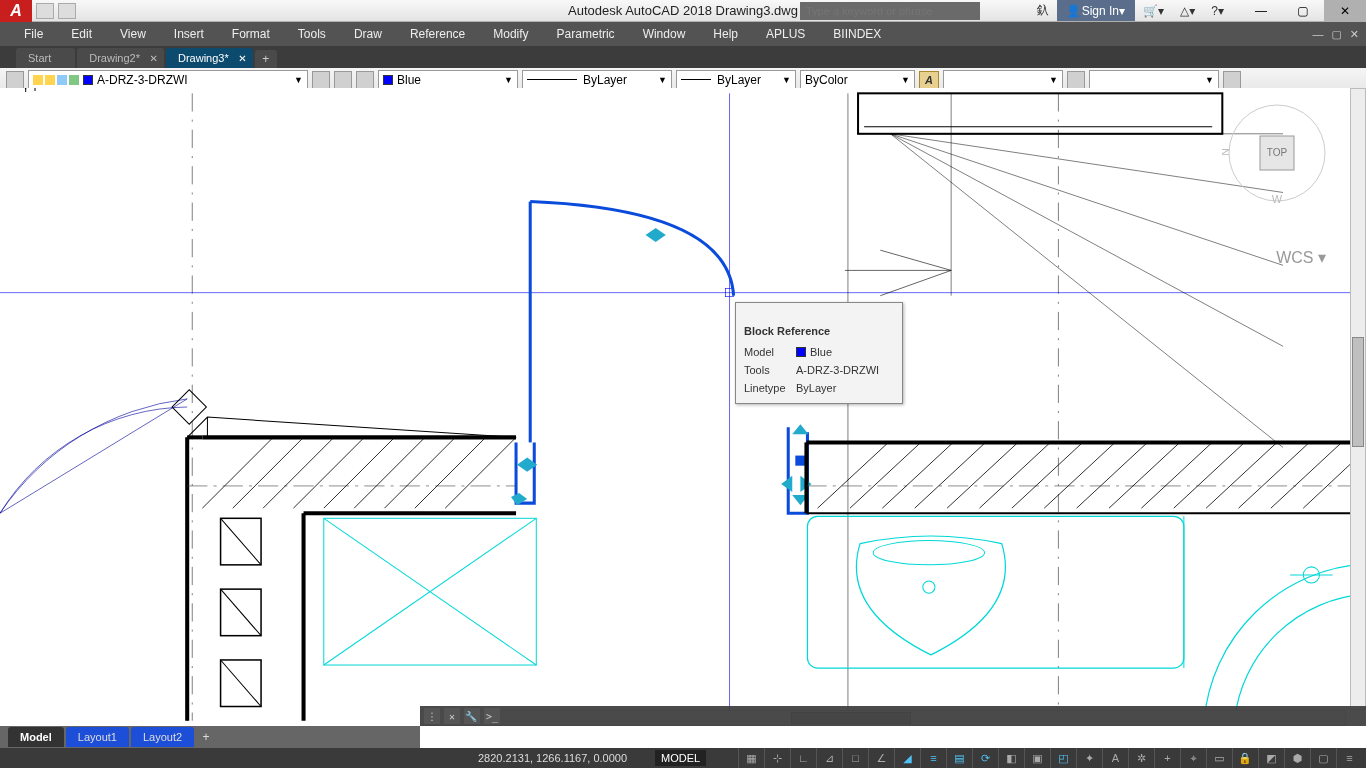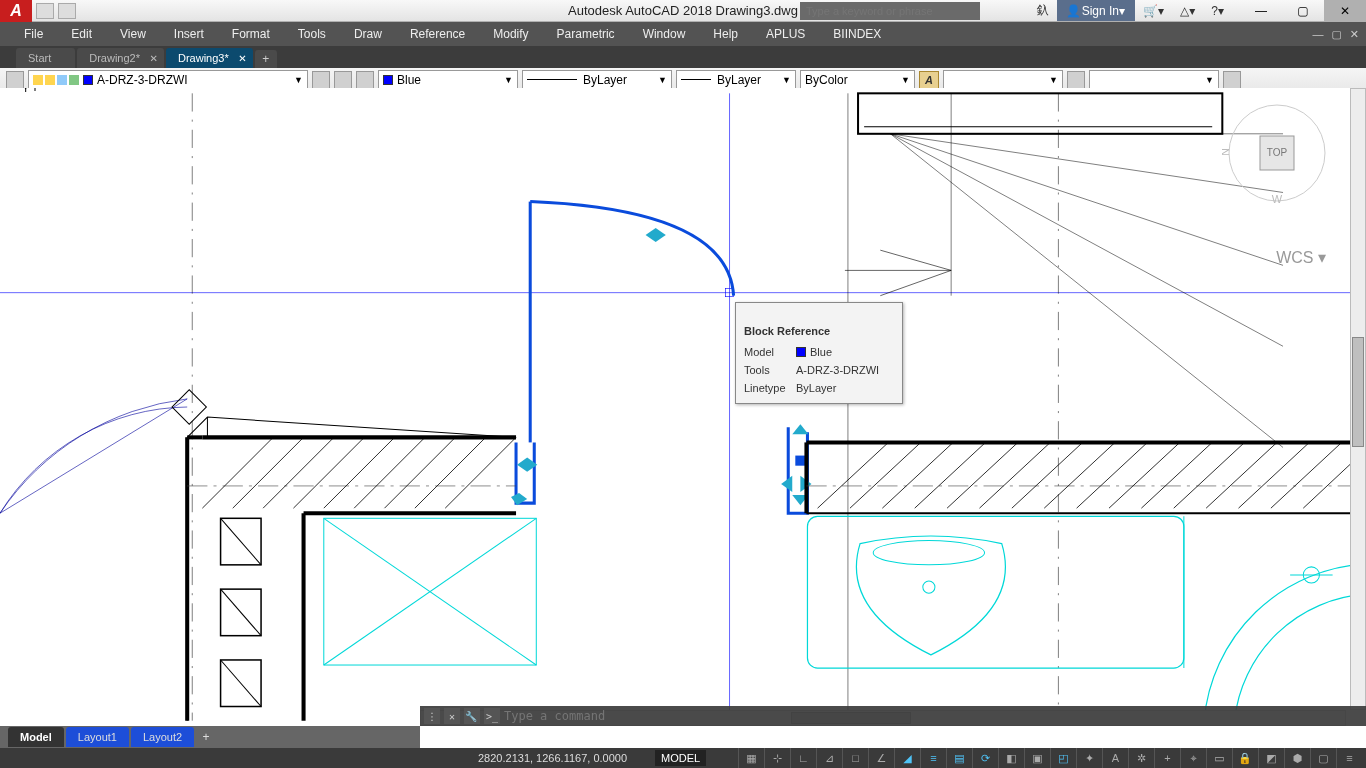--- a/index.html
+++ b/index.html
@@ -357,21 +357,20 @@
   <div class="scroll-h">
       <div class="thumb-h"></div>
     </div>
 </div>
 
 <div class="cmd-line">
   <span class="cicon">⋮</span>
   <span class="cicon">✕</span>
   <span class="cicon">🔧</span>
   <span class="cicon">&gt;_</span>
-  <input placeholder="Type a command" style="">
 </div>
 
 <div class="layout-tabs">
   <div class="layout-tab active">Model</div>
   <div class="layout-tab">Layout1</div>
   <div class="layout-tab">Layout2</div>
   <div class="layout-add">+</div>
 </div>
 
 <div class="status-bar">

